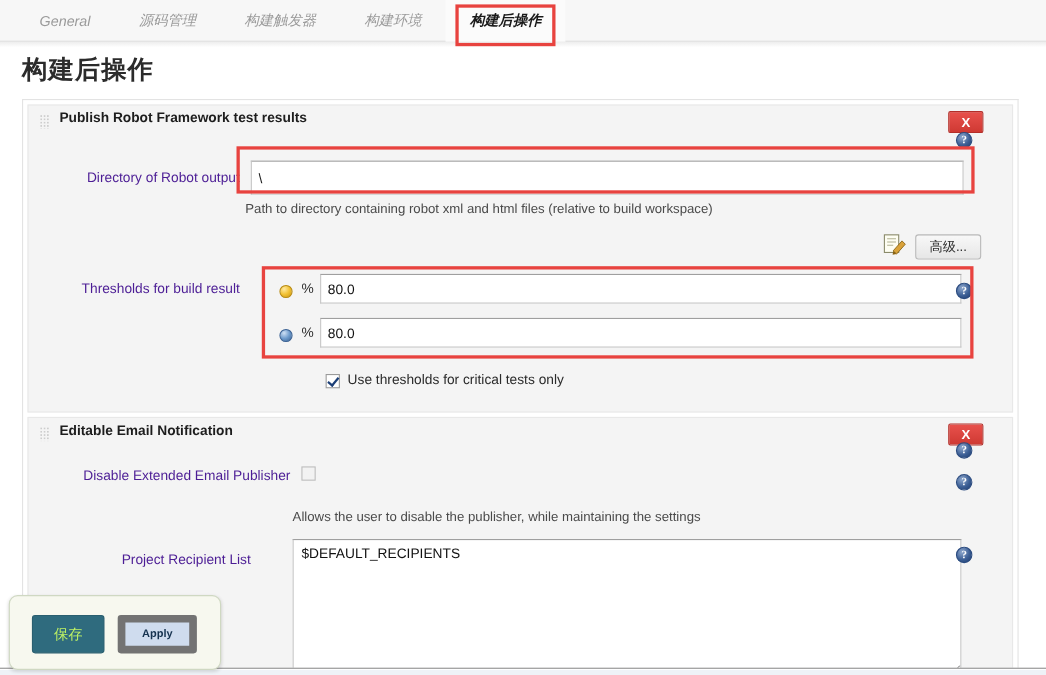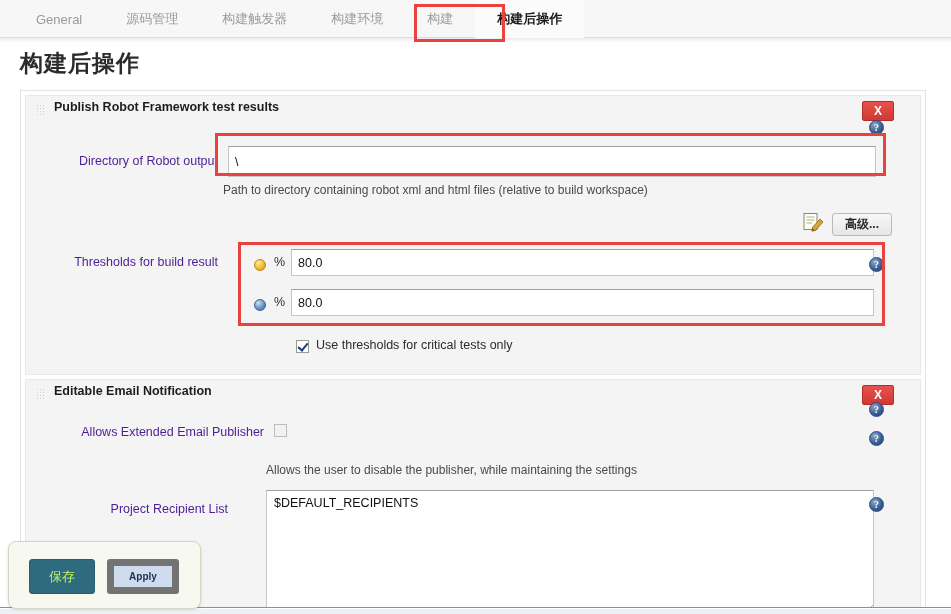--- a/index.html
+++ b/index.html
@@ -15,20 +15,21 @@
     width: 951px; height: 614px;
     background: #ffffff;
   }
 
   
   .tabbar {
     position: absolute; left: 0; top: 0;
     width: 951px; height: 38px;
     background: #f7f7f7;
     border-bottom: 1px solid #dcdcdc;
+    font-style: italic;
   }
   .tabbar-inner {
     position: absolute; left: 14px; top: 0;
     height: 38px;
     display: flex; align-items: center;
   }
   .tab {
     height: 38px;
     padding: 0 22px;
     display: flex; align-items: center; justify-content: center;
@@ -169,21 +170,20 @@
     position: absolute;
     height: 23px;
     padding: 0 12px;
     background: linear-gradient(to bottom, #f8f8f8, #e6e6e6);
     border: 1px solid #b9b9b9;
     border-radius: 3px;
     font-size: 12px;
     color: #2b2b2b;
     display: flex; align-items: center; justify-content: center;
     cursor: pointer;
-    font-weight: bold;
   }
   .edit-icon {
     position: absolute;
     width: 22px; height: 20px;
     cursor: pointer;
   }
 
   .ball {
     position: absolute;
     width: 12px; height: 12px;
@@ -314,23 +314,20 @@
       </div>
       <div class="tab">
         <span>源码管理</span>
       </div>
       <div class="tab">
         <span>构建触发器</span>
       </div>
       <div class="tab">
         <span>构建环境</span>
       </div>
-      <div class="tab">
-        <span>构建</span>
-      </div>
       <div class="tab active">
         <span>构建后操作</span>
       </div>
     </div>
   </div>
   <div class="tabbar-shadow"></div>
   <div class="tab-highlight"></div>
 
   <div class="page-title">构建后操作</div>
 
@@ -371,21 +368,21 @@
       <div class="cbox checked" style="left:270px; top:244px;"></div>
       <div class="cbox-label" style="left:290px; top:242px;">Use thresholds for critical tests only</div>
     </div>
 
     <div class="block b2">
       <div class="grip"></div>
       <div class="block-title">Editable Email Notification</div>
       <div class="xbtn">X</div>
       <div class="helpicon" style="left:843px; top:22px;">?</div>
 
-      <div class="row-label" style="left:38px; top:45px; width:200px;">Allows Extended Email Publisher</div>
+      <div class="row-label" style="left:38px; top:45px; width:200px;">Disable Extended Email Publisher</div>
       <div class="cbox empty" style="left:248px; top:44px;"></div>
       <div class="helpicon" style="left:843px; top:51px;">?</div>
 
       <div class="helptext" style="left:240px; top:83px;">Allows the user to disable the publisher, while maintaining the settings</div>
 
       <div class="row-label" style="left:32px; top:122px; width:170px;">Project Recipient List</div>
       <textarea class="ta" style="left: 240px; top: 110px; width: 608px; height: 125px;">$DEFAULT_RECIPIENTS</textarea>
       <div class="ta-grip" style="left:838px; top:225px;"></div>
       <div class="helpicon" style="left:843px; top:117px;">?</div>
     </div>

